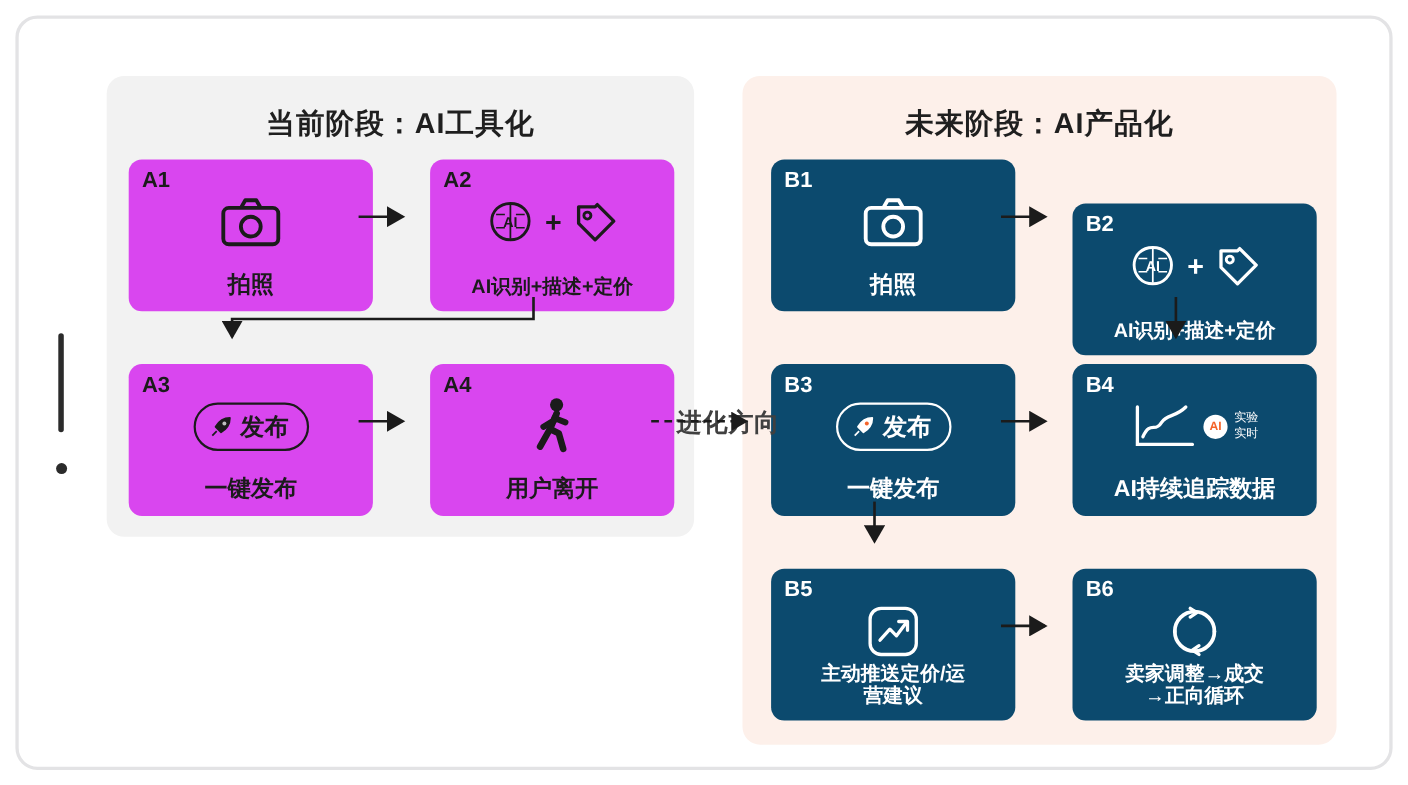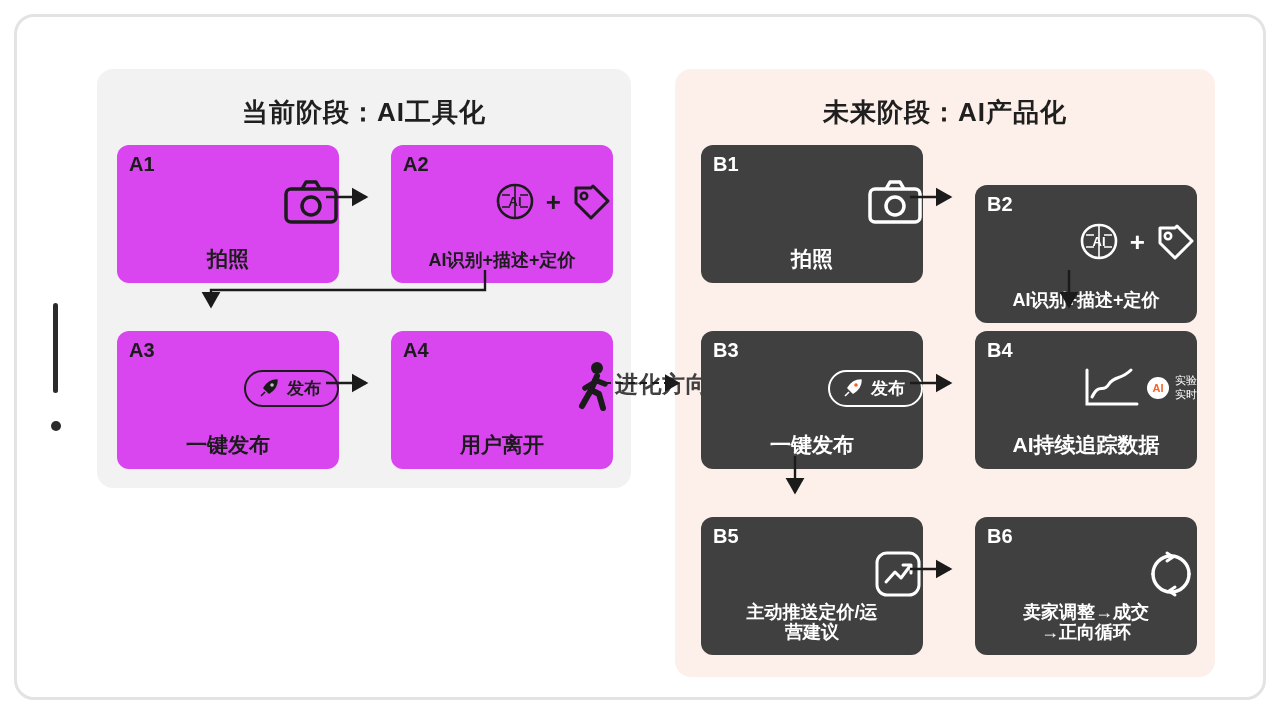--- a/index.html
+++ b/index.html
@@ -77,37 +77,37 @@
     letter-spacing: 1px;
   }
 
   
   .node {
     position: absolute;
     border-radius: 12px;
     color: #1b1b1b;
   }
   .node.gray { background: #d946ef; }
-  .node.orange { background: #404040; color: #ffffff; }
+  .node.orange { background: #0c4a6e; color: #ffffff; }
   .node-id {
     position: absolute;
     left: 12px;
     top: 8px;
     font-size: 20px;
     font-weight: bold;
   }
   .node-icon {
     position: absolute;
     left: 0;
     top: 26px;
     width: 100%;
     height: 62px;
     display: flex;
     align-items: center;
-    justify-content: flex-end;
+    justify-content: center;
   }
   .node-label {
     position: absolute;
     left: 0;
     bottom: 12px;
     width: 100%;
     text-align: center;
     font-size: 21px;
     font-weight: bold;
     line-height: 1.15;
@@ -129,21 +129,21 @@
   #node-b6 { left: 958px; top: 500px; width: 222px; height: 138px; }
 
   
   .pill {
     display: inline-flex;
     align-items: center;
     gap: 7px;
     border: 2px solid #1b1b1b;
     border-radius: 999px;
     padding: 5px 16px 5px 12px;
-    font-size: 17px;
+    font-size: 22px;
     font-weight: bold;
   }
   .node.orange .pill { border-color: #ffffff; color: #ffffff; }
 
   .icon-row {
     display: flex;
     align-items: center;
     gap: 8px;
     font-size: 26px;
     font-weight: bold;

